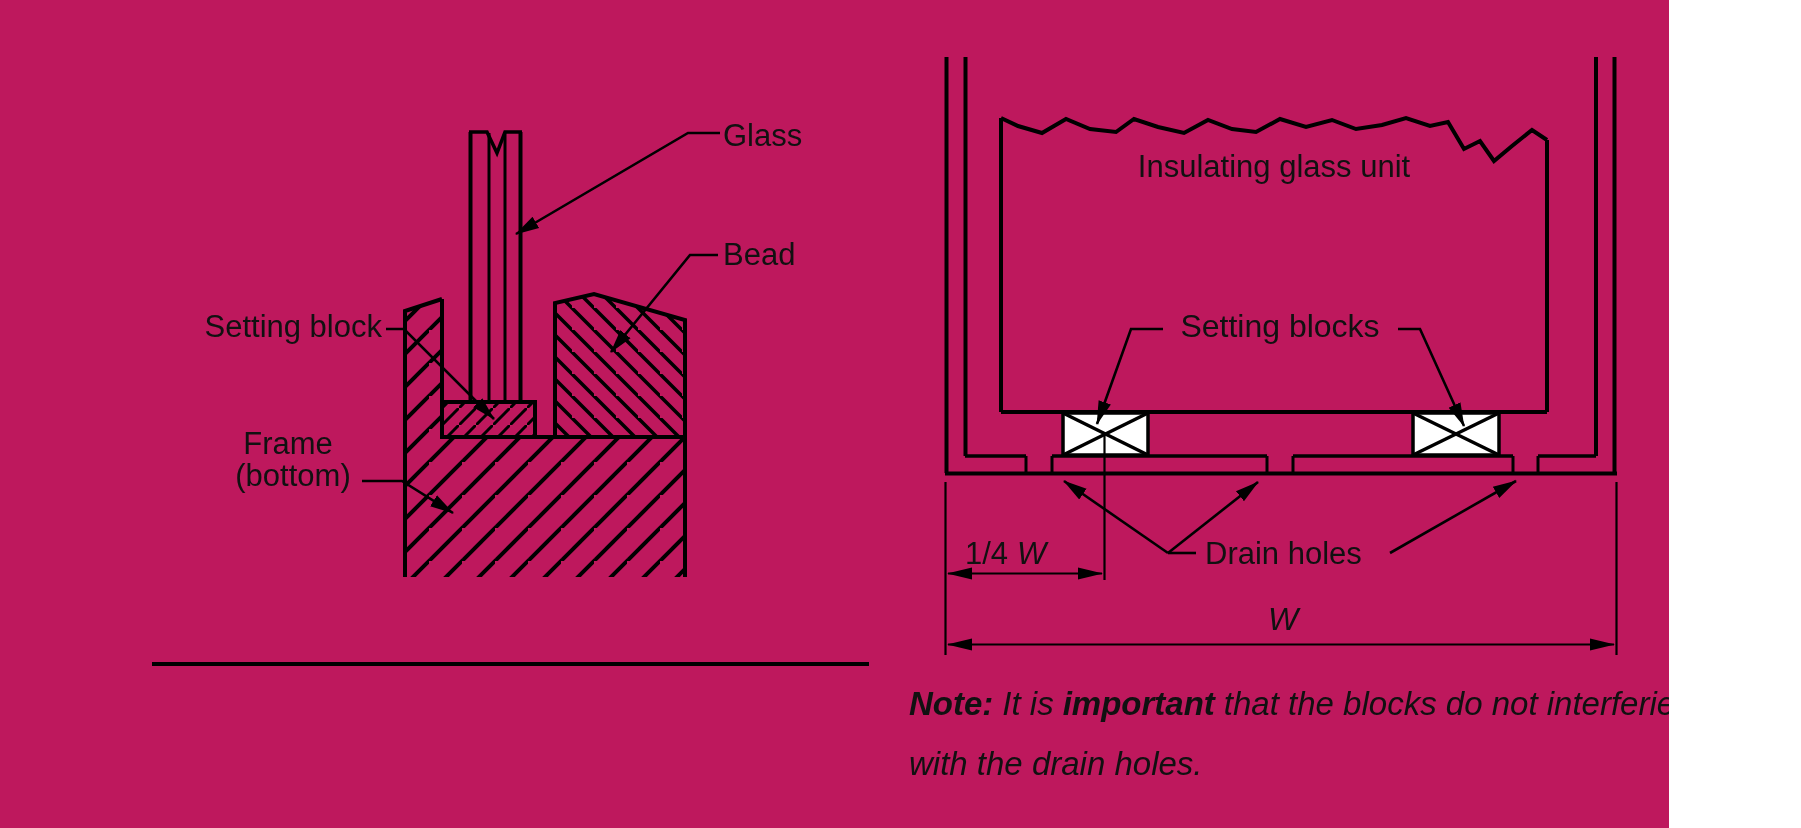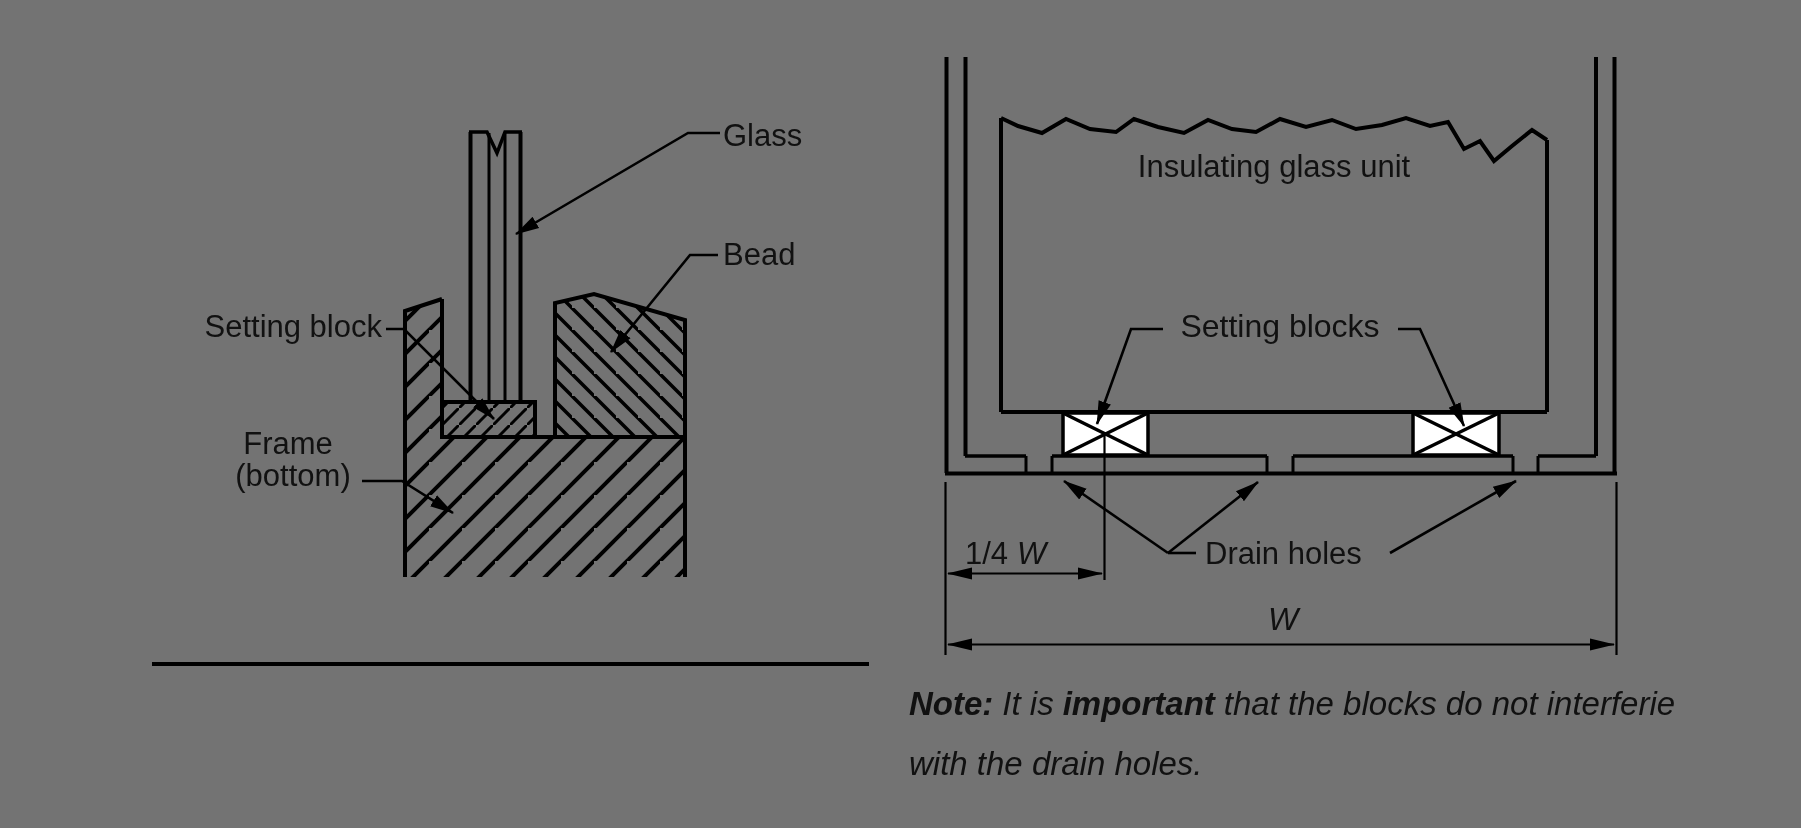--- a/index.html
+++ b/index.html
@@ -1,16 +1,16 @@
 <!DOCTYPE html>
 <html><head>
 <meta charset="utf-8">
 <style>
   html,body{margin:0;padding:0;background:#ffffff;}
-  .page{position:relative;width:1801px;height:828px;background:#737373;overflow:hidden;
+  .page{position:relative;width:1669px;height:828px;background:#be185d;overflow:hidden;
         font-family:"Liberation Sans",sans-serif;}
   svg{display:block;}
   text{fill:#111111;font-family:"Liberation Sans",sans-serif;}
   .lbl{font-size:31px;}
   .lbl-md{font-size:32px;}
   .it{font-style:italic;}
   .note-t{font-size:33px;font-style:italic;}
   .note-b{font-weight:bold;}
 </style>
 </head>

